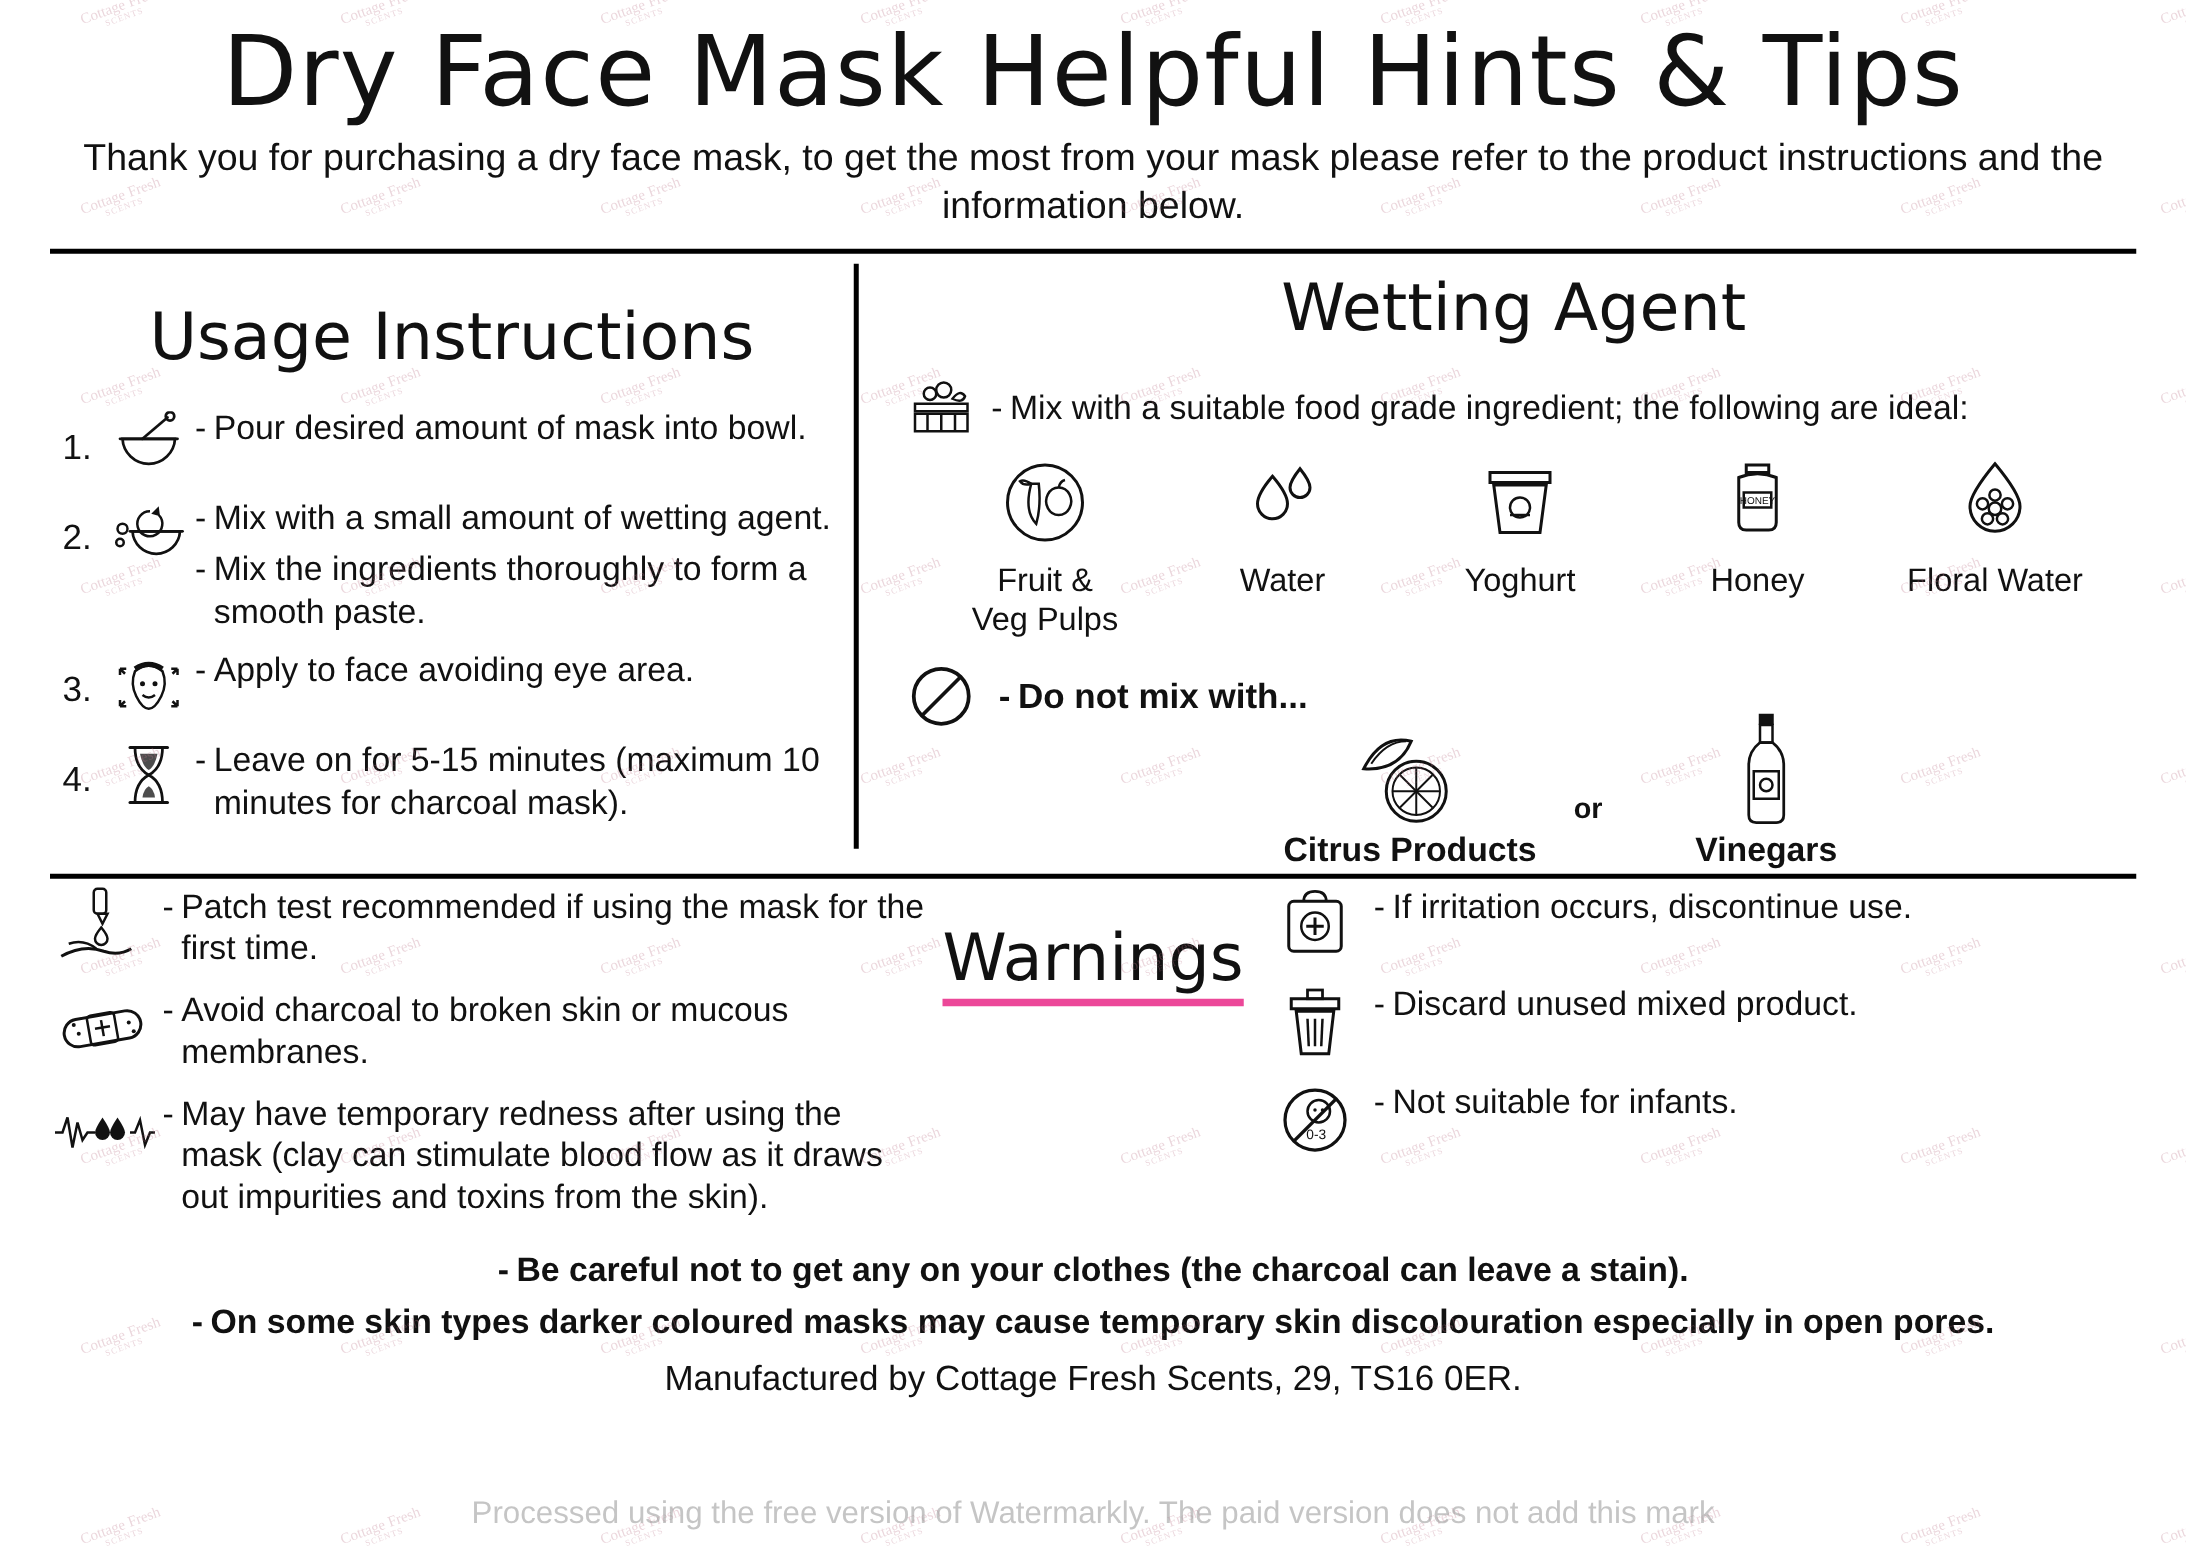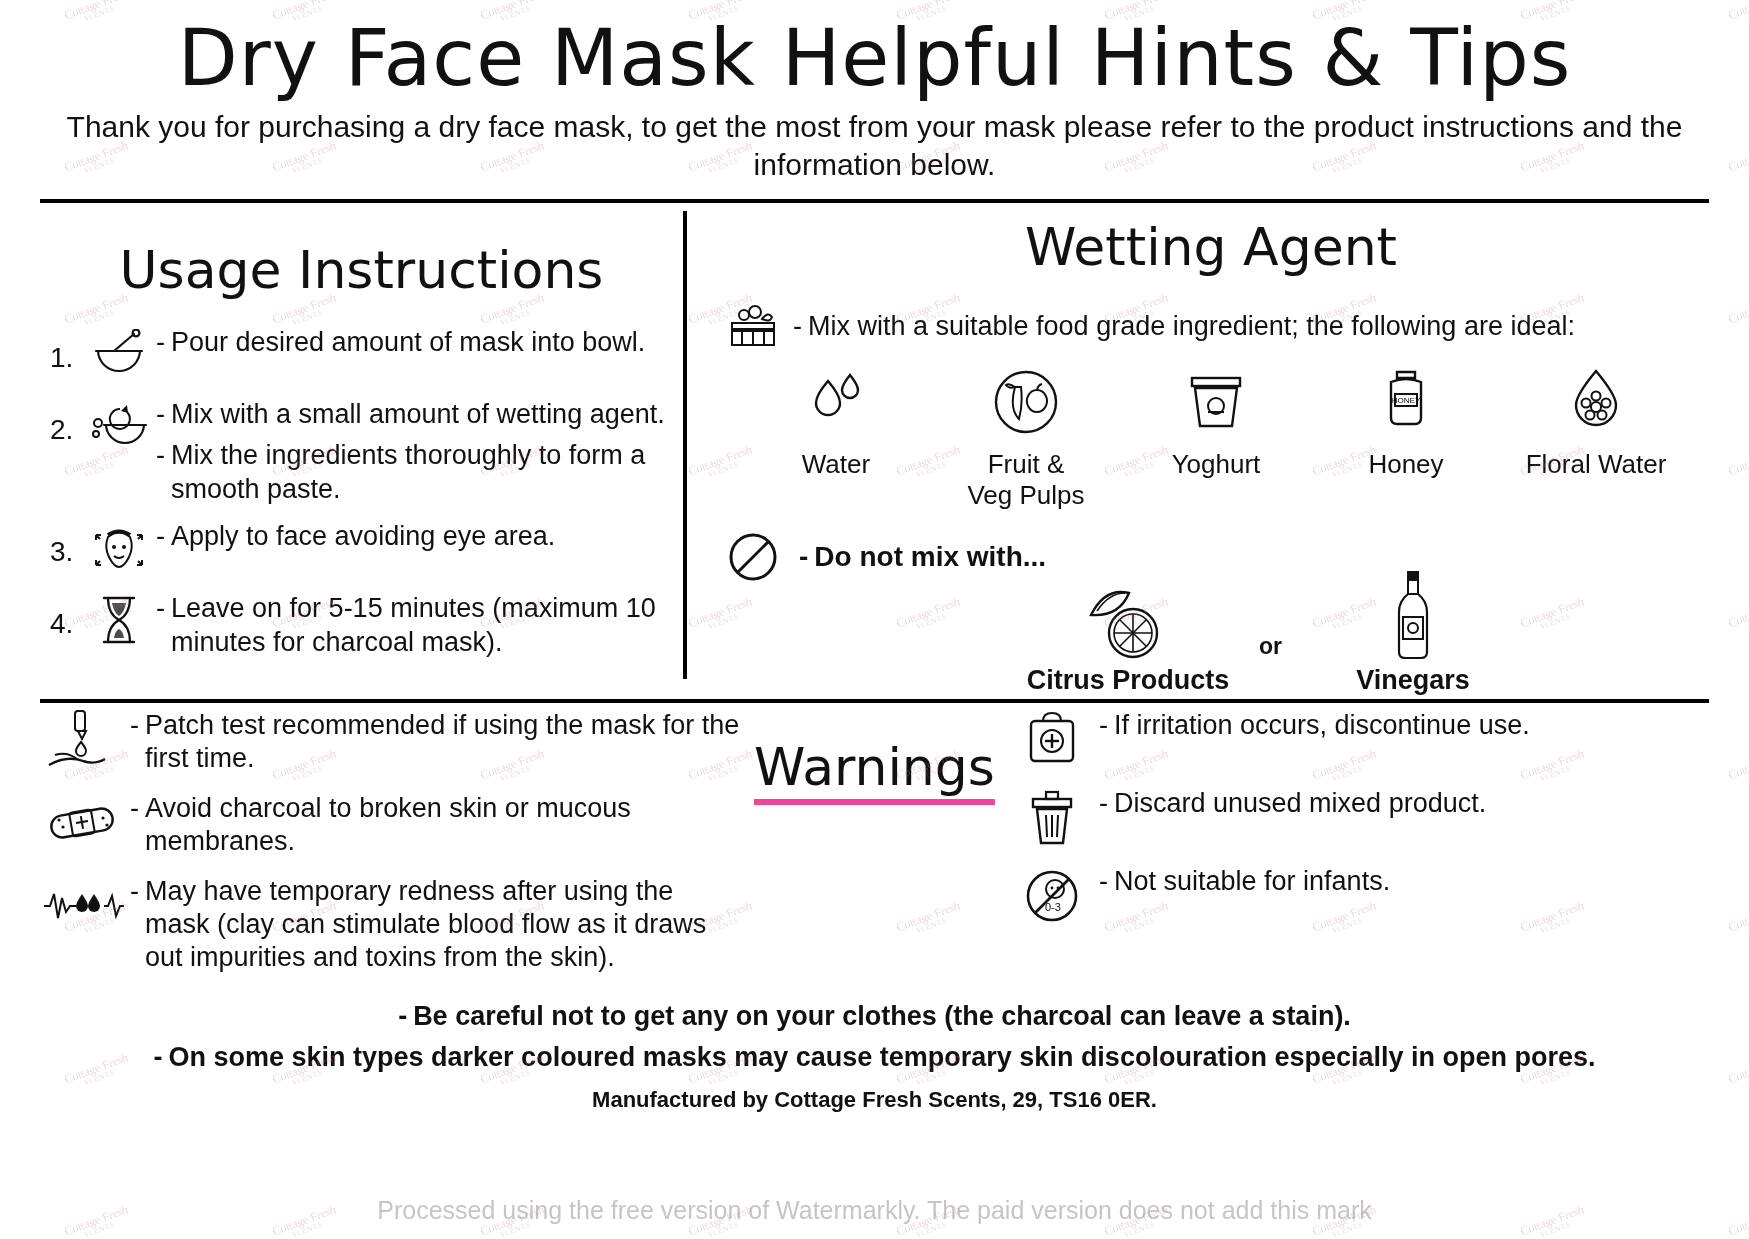--- a/index.html
+++ b/index.html
@@ -249,22 +249,22 @@
   .footnotes {
     text-align: center;
     margin-top: 10px;
   }
   .footnote {
     font-size: 27px;
     font-weight: bold;
     margin: 10px 0;
   }
   .manufacturer {
-    font-size: 22px;
-    font-weight: bold;
+    font-size: 28px;
+    font-weight: normal;
     text-align: center;
     margin-top: 14px;
   }
 
   
   .wm-layer {
     position: absolute;
     inset: 0;
     pointer-events: none;
     z-index: 5;
@@ -420,40 +420,40 @@
         </div>
         <div class="wa-text">
           <span class="dash">-</span><span>Mix with a suitable food grade ingredient; the following are ideal:</span>
         </div>
       </div>
 
       <div class="agents">
 
         <div class="agent">
           <div class="glyph">
-            <svg width="76" height="70" viewBox="0 0 76 70">
-              <path d="M30 14 q12 14 12 22 a12 12 0 0 1 -24 0 q0 -8 12 -22z" fill="none" stroke="#111" stroke-width="2.4"></path>
-              <path d="M52 8 q8 10 8 15 a8 8 0 0 1 -16 0 q0 -5 8 -15z" fill="none" stroke="#111" stroke-width="2.4"></path>
-            </svg>
-          </div>
-          <div class="name">Water</div>
-        </div>
-
-        <div class="agent">
-          <div class="glyph">
             <svg width="82" height="74" viewBox="0 0 82 74">
               <circle cx="41" cy="37" r="30" fill="none" stroke="#111" stroke-width="2.4"></circle>
               <path d="M30 22 q-6 22 4 32 q4 -14 2 -32z" fill="none" stroke="#111" stroke-width="2"></path>
               <path d="M30 22 q-6 -4 -9 -2 q3 4 9 2z" fill="none" stroke="#111" stroke-width="2"></path>
               <path d="M52 25 a10 11 0 1 1 -0.1 0z" fill="none" stroke="#111" stroke-width="2"></path>
               <path d="M52 25 q1 -5 5 -6" fill="none" stroke="#111" stroke-width="2"></path>
             </svg>
           </div>
           <div class="name"><span style="white-space:pre-line">Fruit &amp;
 Veg Pulps</span></div>
+        </div>
+
+        <div class="agent">
+          <div class="glyph">
+            <svg width="76" height="70" viewBox="0 0 76 70">
+              <path d="M30 14 q12 14 12 22 a12 12 0 0 1 -24 0 q0 -8 12 -22z" fill="none" stroke="#111" stroke-width="2.4"></path>
+              <path d="M52 8 q8 10 8 15 a8 8 0 0 1 -16 0 q0 -5 8 -15z" fill="none" stroke="#111" stroke-width="2.4"></path>
+            </svg>
+          </div>
+          <div class="name">Water</div>
         </div>
 
         <div class="agent">
           <div class="glyph">
             <svg width="80" height="72" viewBox="0 0 80 72">
               <rect x="16" y="12" width="48" height="8" fill="none" stroke="#111" stroke-width="2.4"></rect>
               <path d="M19 22 l5 38 h32 l5 -38z" fill="none" stroke="#111" stroke-width="2.4"></path>
               <circle cx="40" cy="40" r="8" fill="none" stroke="#111" stroke-width="2"></circle>
               <line x1="32" y1="46" x2="48" y2="46" stroke="#111" stroke-width="2"></line>
             </svg>

